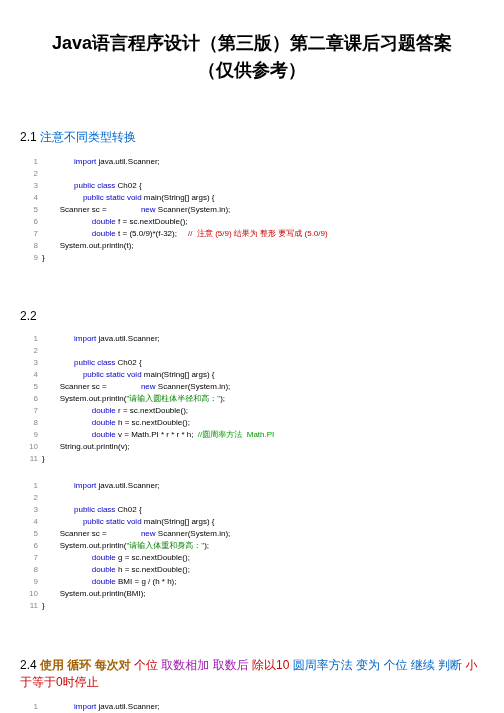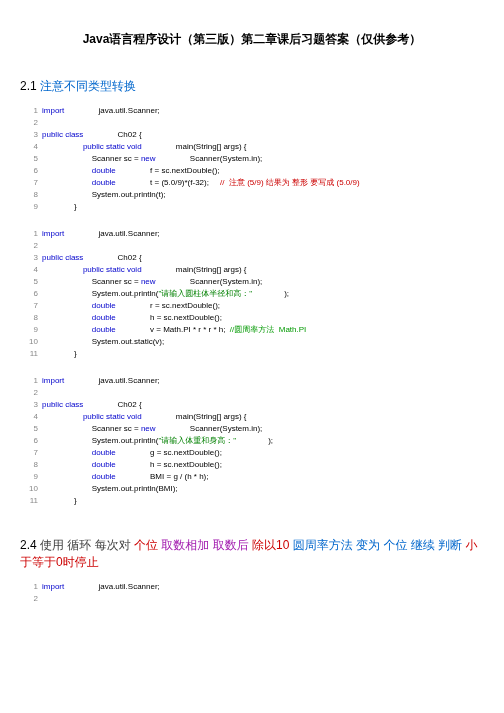--- a/index.html
+++ b/index.html
@@ -5,90 +5,91 @@
   body {
     font-family: Arial, "Microsoft YaHei", sans-serif;
     margin: 0;
     padding: 20px;
     font-size: 10px;
     color: #000;
     background: #fff;
   }
   .page-title {
     text-align: center;
-    font-size: 12px;
+    font-size: 18px;
     font-weight: bold;
     padding: 10px 30px 15px;
     line-height: 1.5;
   }
   .section-title {
     font-size: 12px;
-    margin: 15px 0 10px 0;
+    margin: 30px 0 10px 0;
   }
   .section-num { color: #000; }
   .section-text { color: #0066cc; }
   .code-block {
     font-family: Arial, sans-serif;
     font-size: 8px;
     line-height: 1.5;
     white-space: pre;
   }
   .ln { color: #888; display: inline-block; width: 18px; text-align: right; margin-right: 4px; }
-  .kw { color: #0000cc; }
+  .kw { color: #0000cc; margin-left: 32px; }
   .str { color: #008000; }
   .cmt-red { color: #cc0000; }
   .cmt-green { color: #009900; margin-top: 12px; }
-  .txt { color: #000; padding-left: 32px; }
+  .txt { color: #000; }
   .sep { height: 15px; }
 </style>
 </head>
 <body>
 
 <div class="page-title">Java语言程序设计（第三版）第二章课后习题答案（仅供参考）</div>
 
 <div id="sections">
     <div class="section-title"><span class="section-num">2.1</span><span class="section-text">  注意不同类型转换</span></div>
     <div class="code-block"><span class="ln">1</span><span class="kw">import</span><span class="txt"> java.util.Scanner;</span>
 <span class="ln">2</span>
 <span class="ln">3</span><span class="kw">public class</span><span class="txt"> Ch02 {</span>
 <span class="ln">4</span><span class="txt">    </span><span class="kw">public static void</span><span class="txt"> main(String[] args) {</span>
 <span class="ln">5</span><span class="txt">        Scanner sc = </span><span class="kw">new</span><span class="txt"> Scanner(System.in);</span>
 <span class="ln">6</span><span class="txt">        </span><span class="kw">double</span><span class="txt"> f = sc.nextDouble();</span>
 <span class="ln">7</span><span class="txt">        </span><span class="kw">double</span><span class="txt"> t = (5.0/9)*(f-32);     </span><span class="cmt-red">//  注意 (5/9) 结果为 整形 要写成 (5.0/9)</span>
 <span class="ln">8</span><span class="txt">        System.out.println(t);</span>
 <span class="ln">9</span><span class="txt">}</span>
 </div>
     <div class="sep"></div>
+    <div class="section-title"><span class="section-num">2.2</span></div>
     <div class="code-block"><span class="ln">1</span><span class="kw">import</span><span class="txt"> java.util.Scanner;</span>
 <span class="ln">2</span>
 <span class="ln">3</span><span class="kw">public class</span><span class="txt"> Ch02 {</span>
 <span class="ln">4</span><span class="txt">    </span><span class="kw">public static void</span><span class="txt"> main(String[] args) {</span>
 <span class="ln">5</span><span class="txt">        Scanner sc = </span><span class="kw">new</span><span class="txt"> Scanner(System.in);</span>
 <span class="ln">6</span><span class="txt">        System.out.println(</span><span class="str">"请输入圆柱体半径和高："</span><span class="txt">);</span>
 <span class="ln">7</span><span class="txt">        </span><span class="kw">double</span><span class="txt"> r = sc.nextDouble();</span>
 <span class="ln">8</span><span class="txt">        </span><span class="kw">double</span><span class="txt"> h = sc.nextDouble();</span>
 <span class="ln">9</span><span class="txt">        </span><span class="kw">double</span><span class="txt"> v = Math.PI * r * r * h;  </span><span class="cmt-green">//圆周率方法  Math.PI</span>
-<span class="ln">10</span><span class="txt">        System.out.static(v);</span>
+<span class="ln">10</span><span class="txt">        String.out.println(v);</span>
 <span class="ln">11</span><span class="txt">}</span>
 </div>
     <div class="sep"></div>
     <div class="code-block"><span class="ln">1</span><span class="kw">import</span><span class="txt"> java.util.Scanner;</span>
 <span class="ln">2</span>
 <span class="ln">3</span><span class="kw">public class</span><span class="txt"> Ch02 {</span>
 <span class="ln">4</span><span class="txt">    </span><span class="kw">public static void</span><span class="txt"> main(String[] args) {</span>
 <span class="ln">5</span><span class="txt">        Scanner sc = </span><span class="kw">new</span><span class="txt"> Scanner(System.in);</span>
 <span class="ln">6</span><span class="txt">        System.out.println(</span><span class="str">"请输入体重和身高："</span><span class="txt">);</span>
 <span class="ln">7</span><span class="txt">        </span><span class="kw">double</span><span class="txt"> g = sc.nextDouble();</span>
 <span class="ln">8</span><span class="txt">        </span><span class="kw">double</span><span class="txt"> h = sc.nextDouble();</span>
 <span class="ln">9</span><span class="txt">        </span><span class="kw">double</span><span class="txt"> BMI = g / (h * h);</span>
 <span class="ln">10</span><span class="txt">        System.out.println(BMI);</span>
 <span class="ln">11</span><span class="txt">}</span>
 </div>
     <div class="sep"></div>
-    <div class="section-title"><span class="section-num">2.4</span><span style="color: #404040;"> 使用 循环 每次对 </span><span style="color: rgb(204, 0, 0);">个位</span><span style="color: #a21caf;"> 取数相加 取数后 </span><span style="color: rgb(204, 0, 0);">除以10</span><span style="color: rgb(0, 102, 204);"> 圆周率方法 变为 个位 继续 判断 </span><span style="color: rgb(204, 0, 0);">小于等于0时停止</span></div>
+    <div class="section-title"><span class="section-num">2.4</span><span style="color: #a16207; font-weight: bold;"> 使用 循环 每次对 </span><span style="color: rgb(204, 0, 0);">个位</span><span style="color: #a21caf;"> 取数相加 取数后 </span><span style="color: rgb(204, 0, 0);">除以10</span><span style="color: rgb(0, 102, 204);"> 圆周率方法 变为 个位 继续 判断 </span><span style="color: rgb(204, 0, 0);">小于等于0时停止</span></div>
     <div class="code-block"><span class="ln">1</span><span class="kw">import</span><span class="txt"> java.util.Scanner;</span>
 <span class="ln">2</span>
 
 
 
 
 
 
 
 

